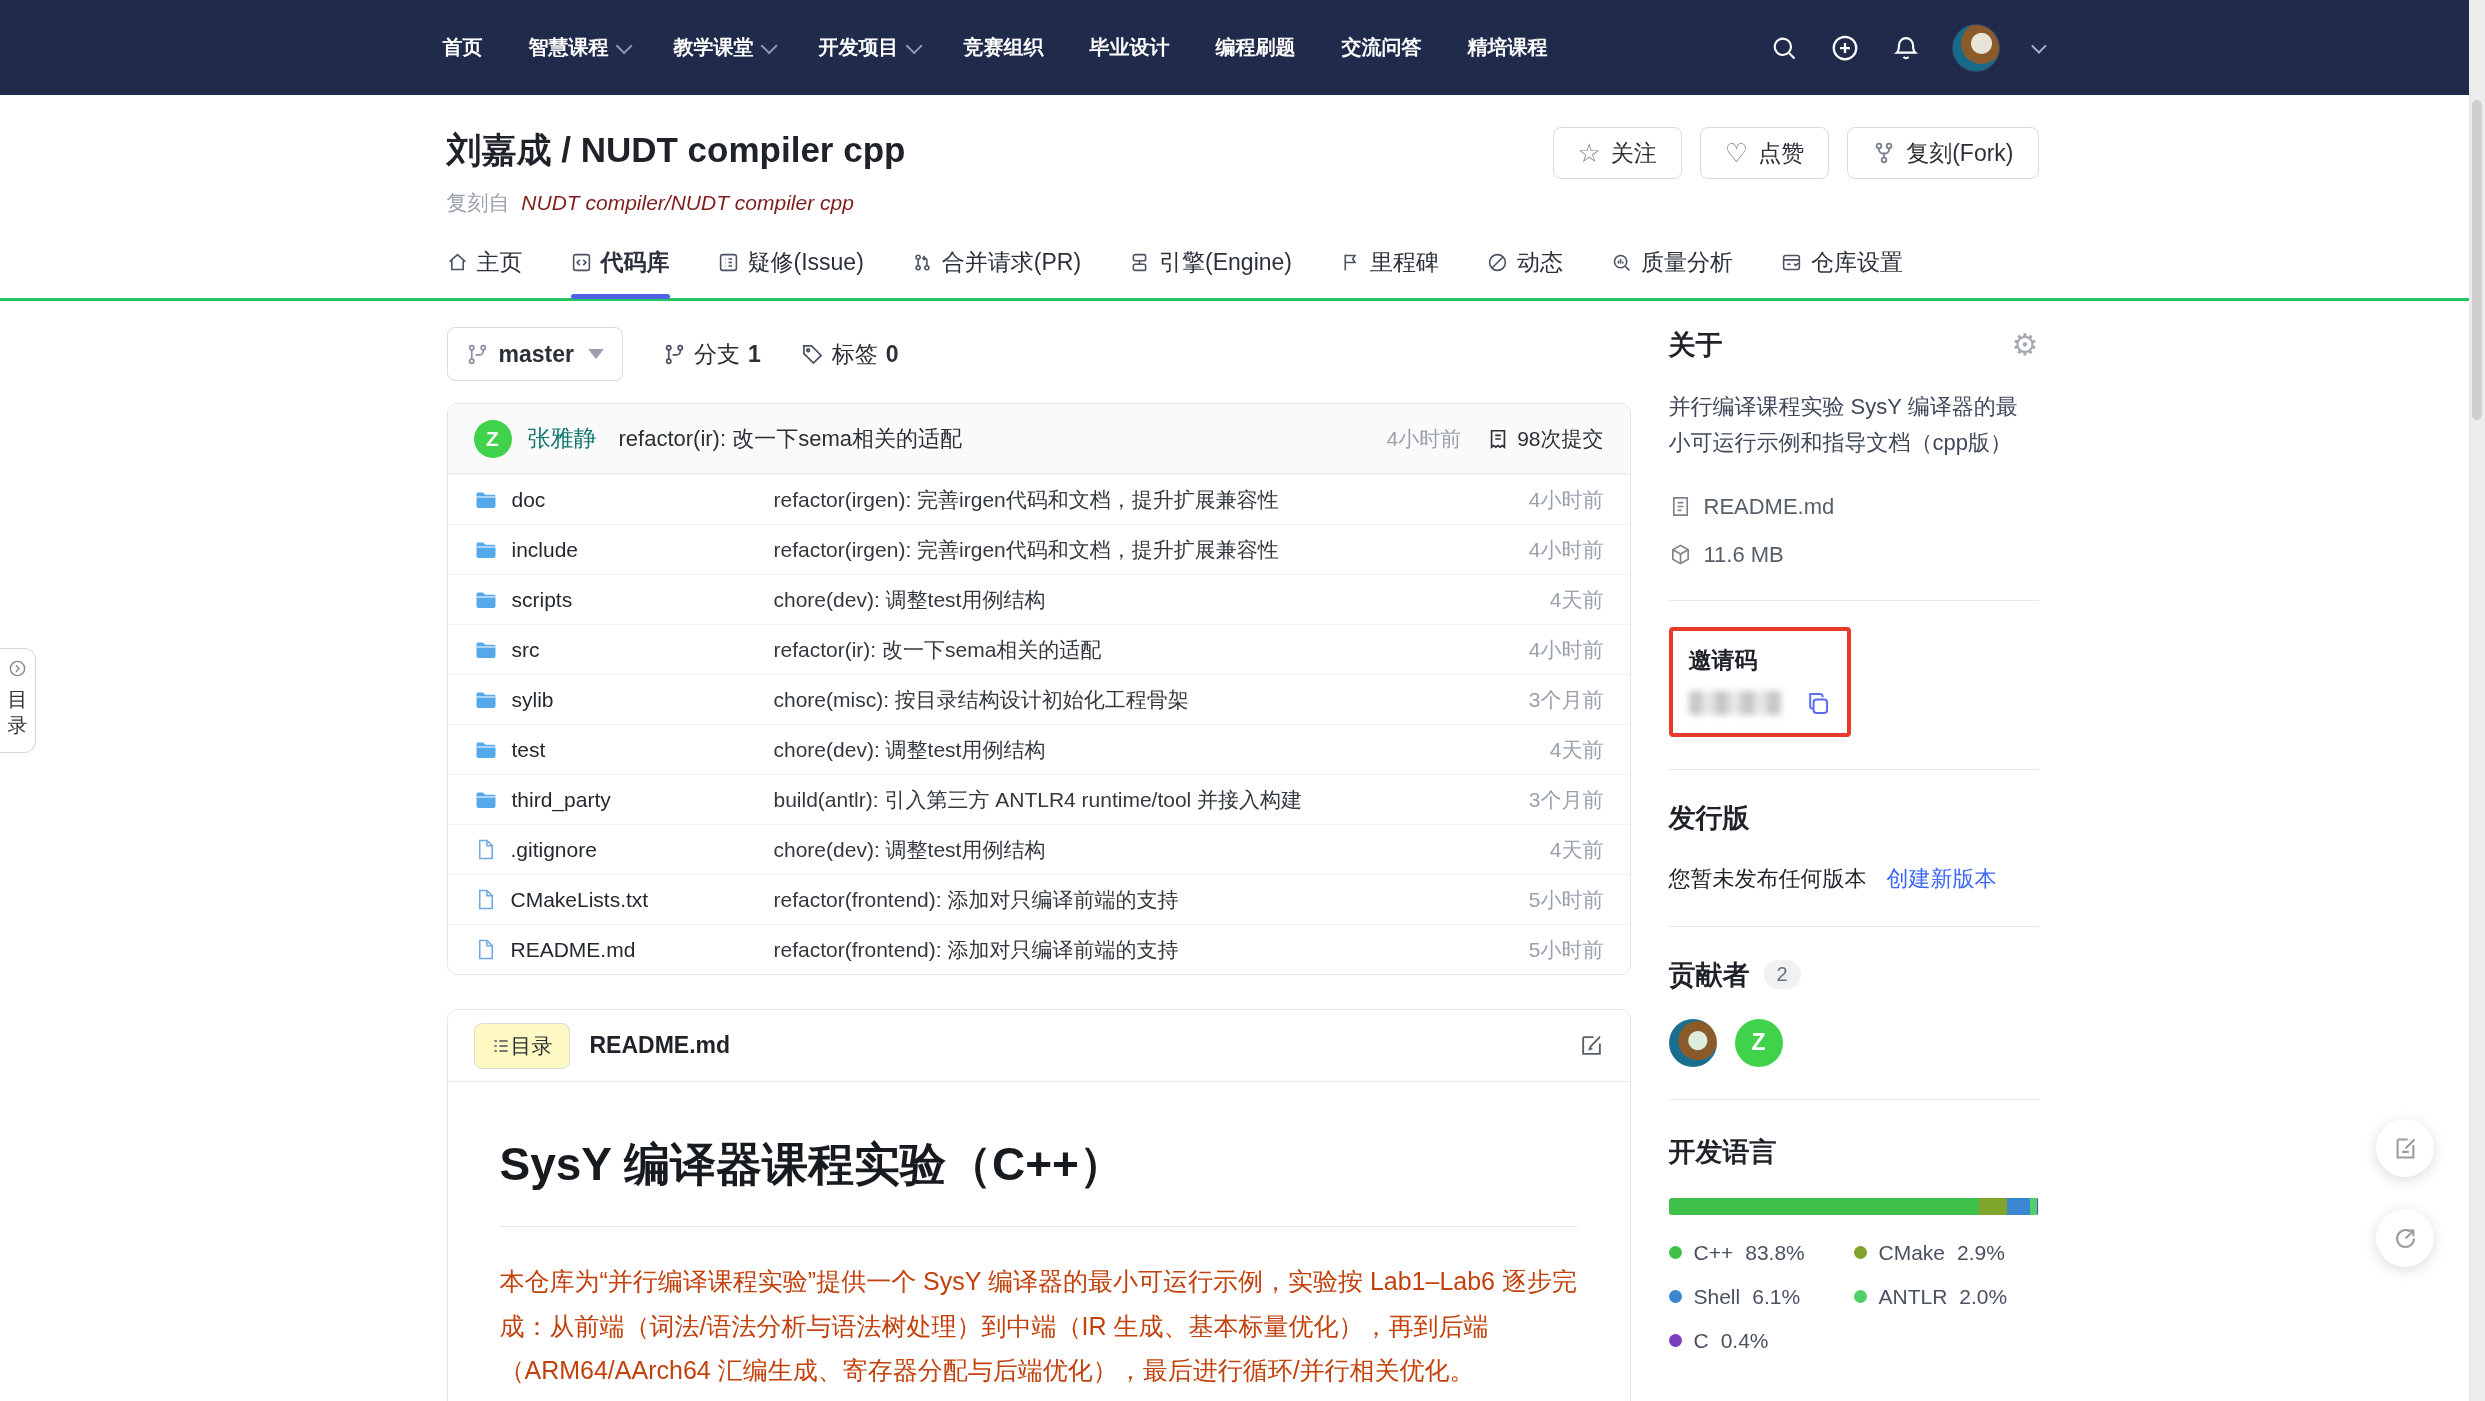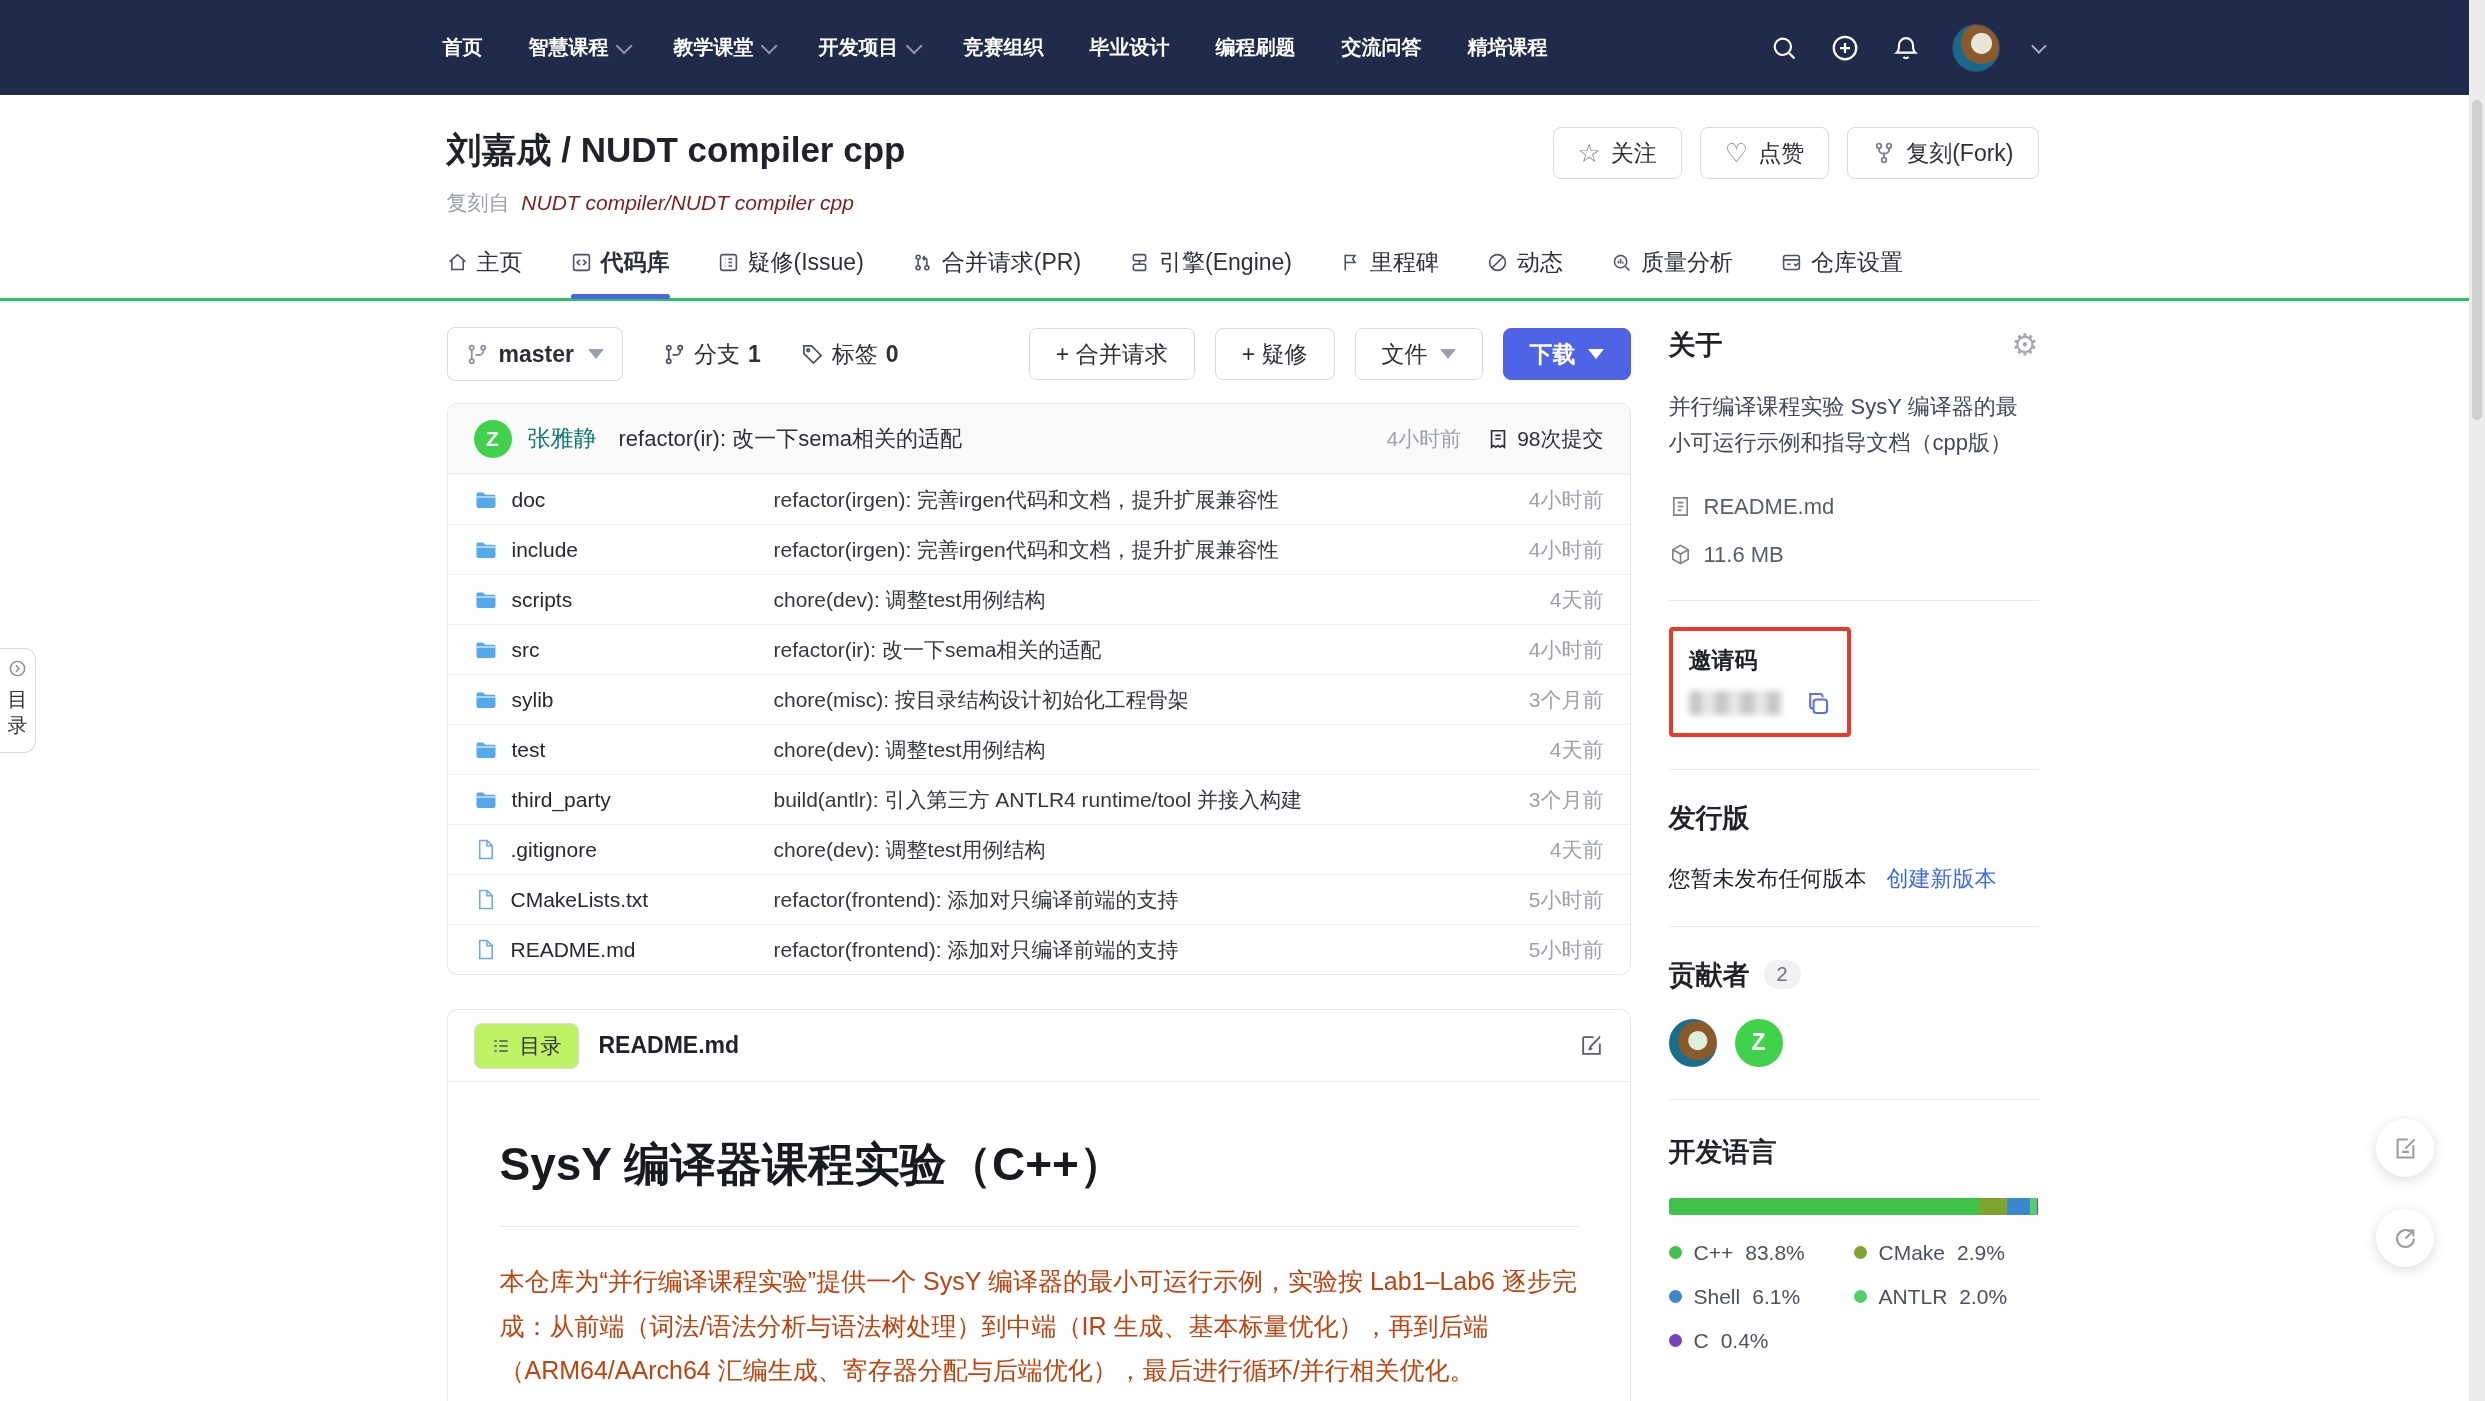--- a/index.html
+++ b/index.html
@@ -62,21 +62,21 @@
   .c-commits { font-size:21px; color:#2b2f36; display:flex; align-items:center; gap:8px; cursor:pointer; }
   .file-row { height:50px; display:flex; align-items:center; padding:0 26px; border-top:1px solid #f1f2f3; font-size:21px; }
   .file-row:first-of-type { border-top:none; }
   .f-name { width:300px; flex:none; display:flex; align-items:center; gap:14px; color:#24292f; cursor:pointer; }
   .f-msg { flex:1; color:#33383f; cursor:pointer; }
   .f-time { color:#9aa1ad; }
 
   
   .readme-card { margin-top:34px; border:1px solid #e5e6e8; border-radius:10px; background:#fff; overflow:hidden; }
   .rm-head { height:72px; display:flex; align-items:center; padding:0 26px; border-bottom:1px solid #ededee; }
-  .toc-btn { display:inline-flex; align-items:center; gap:9px; height:46px; padding:0 16px; border:1px solid #d9dbdf; border-radius:8px; font-size:21px; color:#2b2f36; background:#bef264; cursor:pointer; }
+  .toc-btn { display:inline-flex; align-items:center; height:46px; padding:0 16px; border:1px solid #d9dbdf; border-radius:8px; font-size:21px; color:#2b2f36; background:#fef9c3; cursor:pointer; }
   .rm-file { font-size:23px; font-weight:700; margin-left:20px; }
   .rm-edit { margin-left:auto; color:#596068; cursor:pointer; }
   .rm-body { padding:52px 52px 40px; }
   .rm-h1 { font-size:46px; font-weight:700; color:#171a1e; padding-bottom:30px; border-bottom:1px solid #e6e7e9; }
   .rm-p { margin-top:32px; font-size:25px; line-height:1.78; color:#c2410c; }
 
   
   .sb-row-title { display:flex; align-items:center; }
   .sb-h { font-size:27px; font-weight:700; color:#1f2329; }
   .gear { margin-left:auto; font-size:30px; color:#a5a9b0; cursor:pointer; line-height:1; }
@@ -296,36 +296,20 @@
           <b>1</b>
       </span>
       <span class="tool-link">
         <svg class="i" width="23" height="23" viewBox="0 0 24 24" fill="none" stroke="#4a5160" stroke-width="1.8">
             <path d="M3 3h8l10 10-8 8L3 11V3z"></path>
             <circle cx="7.5" cy="7.5" r="1.4"></circle>
           </svg>
         <span>标签</span>
           <b>0</b>
       </span>
-      <div class="toolbar-right">
-        <button class="btn-sm">
-            <span>+ 合并请求</span>
-          </button>
-        <button class="btn-sm">
-            <span>+ 疑修</span>
-          </button>
-        <button class="btn-sm">
-            <span>文件</span>
-            <span class="caret-solid"></span>
-          </button>
-        <button class="btn-sm btn-primary">
-            <span>下载</span>
-            <span class="caret-solid"></span>
-          </button>
-      </div>
     </div>
 
     <div class="file-card">
       <div class="commit-bar">
         <div class="c-avatar">Z</div>
         <span class="c-author">张雅静</span>
         <span class="c-msg">refactor(ir): 改一下sema相关的适配</span>
         <div class="c-right">
           <span class="c-time">4小时前</span>
           <span class="c-commits">

